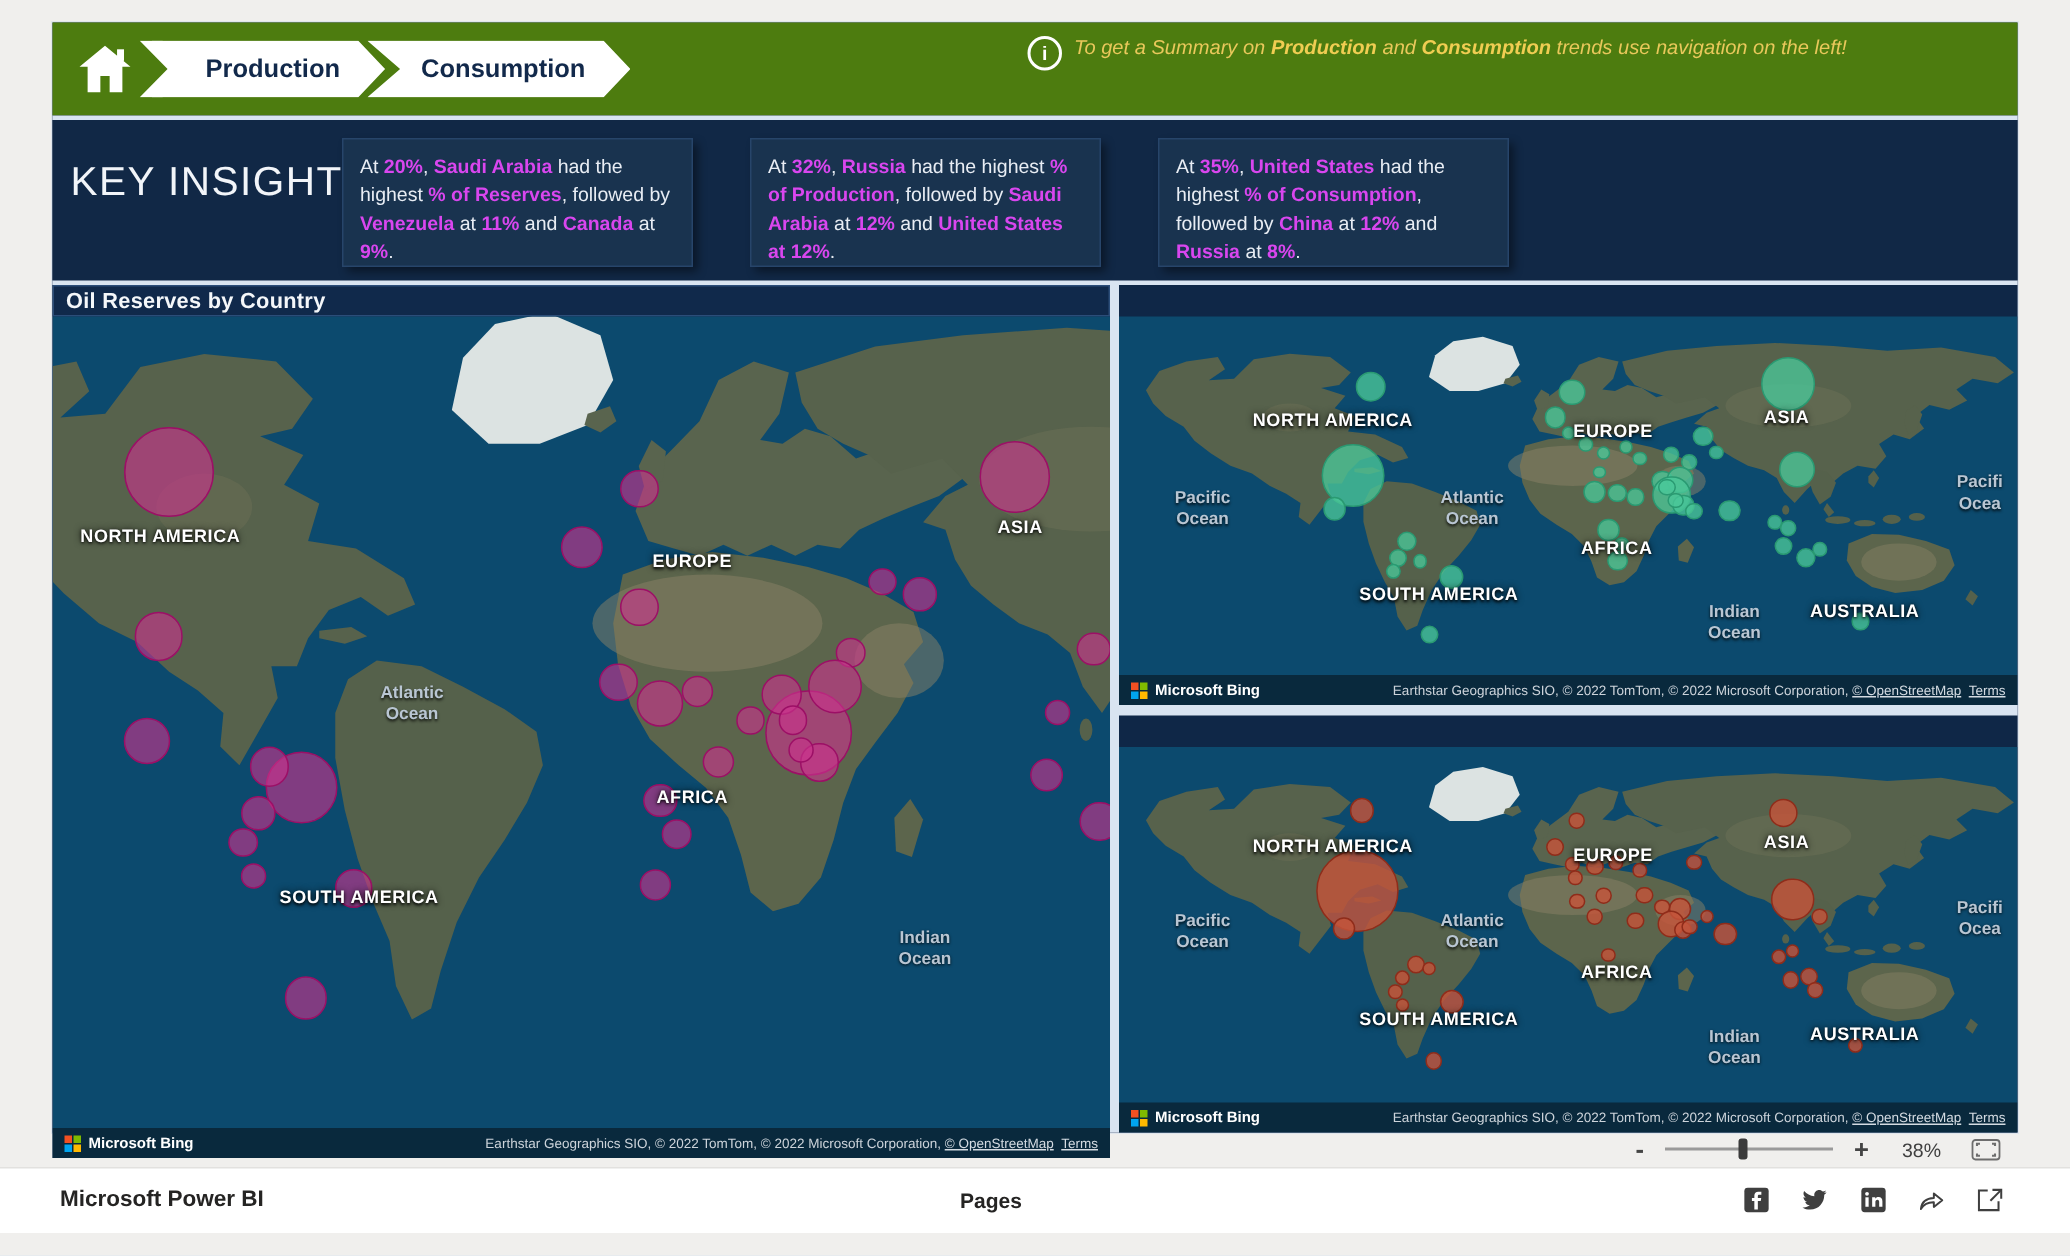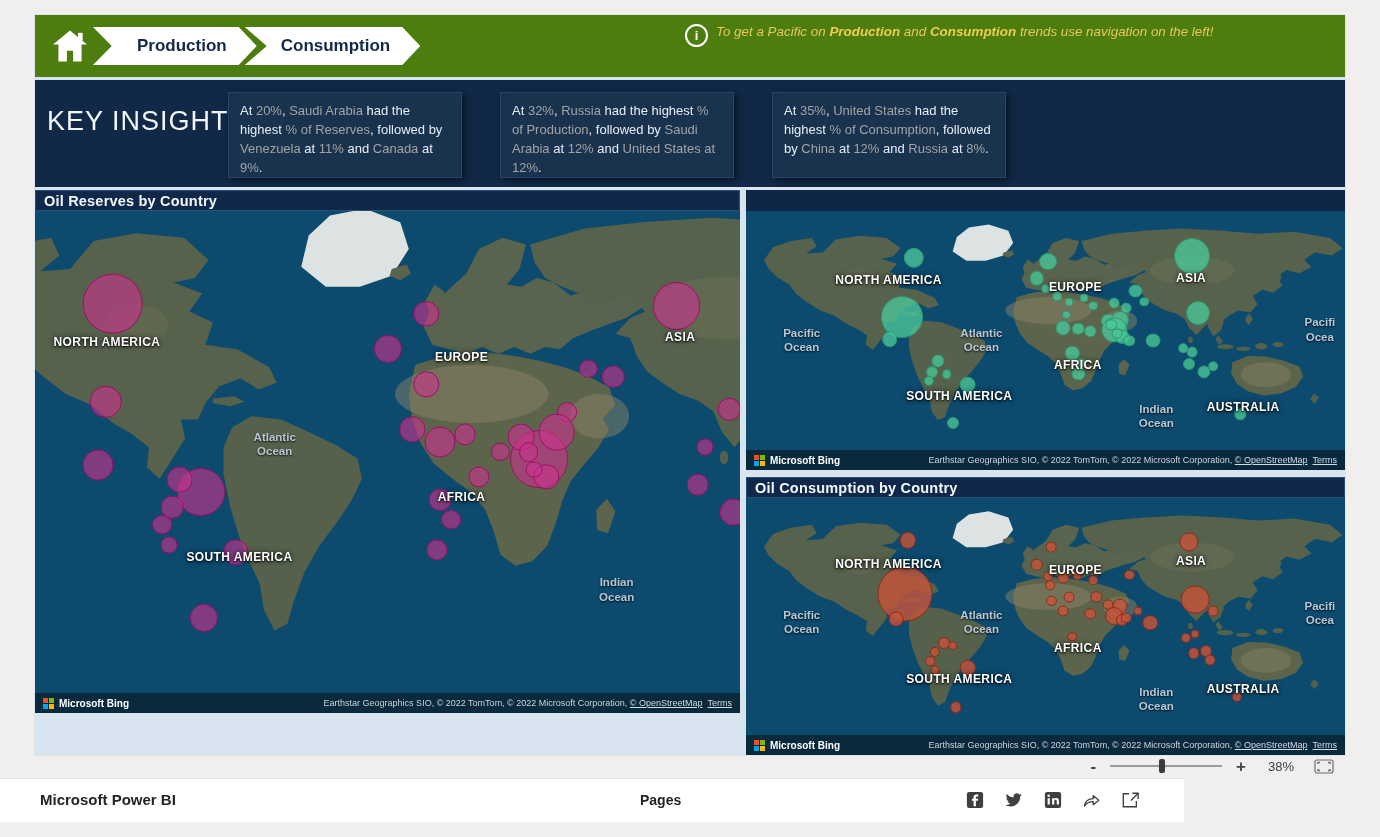--- a/index.html
+++ b/index.html
@@ -22,21 +22,21 @@
   .info-text .b{font-weight:700;color:#f0cd52;}
   .info-text .u{text-decoration:underline;}
 
   .sep-h{position:absolute;left:0;width:100%;height:3px;background:#d9e4f1;}
 
   
   .insights{position:absolute;left:0;top:65px;width:100%;height:107px;background:#112846;}
   .ki-head{position:absolute;left:12px;top:26px;display:flex;align-items:center;gap:10px;color:#fff;}
   .ki-title{font-size:27px;font-weight:400;letter-spacing:1px;color:#f2f5f9;}
   .ibox{position:absolute;top:12px;height:86px;width:234px;background:#19334f;border:1px solid #27456a;box-shadow:3px 3px 6px rgba(0,0,0,.45);box-sizing:border-box;padding:9px 11px;color:#e8edf4;font-size:13px;line-height:1.45;}
-  .ibox .b{font-weight:400;color:#a3a3a3;}
+  .ibox .b{font-weight:700;color:#d946ef;}
   .ibox1{left:193px;} .ibox2{left:465px;} .ibox3{left:737px;}
 
   
   .maps{position:absolute;left:0;top:175px;width:100%;height:565px;background:#d9e4f1;}
   .map-panel{position:absolute;background:#0f2747;overflow:hidden;}
   .map-title{height:21px;line-height:21px;background:#10294b;border:1px solid #2b4d79;box-sizing:border-box;color:#f4f7fa;font-size:14.5px;font-weight:700;padding-left:8px;letter-spacing:.2px;}
   .map-body{position:absolute;left:0;top:21px;right:0;bottom:0;background:#0c4a6e;overflow:hidden;}
   .map-body svg.world{position:absolute;inset:0;width:100%;height:100%;}
   .bubbles,.map-labels{position:absolute;inset:0;}
   .bubbles{z-index:2;}
@@ -44,35 +44,35 @@
   .bubble{position:absolute;transform:translate(-50%,-50%);aspect-ratio:1/1;border-radius:50%;border:1.5px solid;box-sizing:border-box;}
   .map-label{position:absolute;transform:translate(-50%,-50%);white-space:pre-line;text-align:center;font-weight:700;}
   .map-label.c{color:#fff;font-size:12px;letter-spacing:.4px;text-shadow:0 1px 2px rgba(0,0,0,.95),0 0 5px rgba(0,0,0,.8);}
   .map-label.o{color:#b9c6d3;font-size:11.5px;line-height:1.25;text-shadow:0 1px 2px rgba(0,0,0,.85);margin-top:12px;}
   .attrib{position:absolute;left:0;right:0;bottom:0;height:20px;background:rgba(8,14,22,.55);z-index:4;display:flex;align-items:center;justify-content:space-between;padding:0 8px;}
   .bing{display:flex;align-items:center;gap:5px;color:#fff;font-size:10px;font-weight:700;}
   .mslogo{display:grid;grid-template-columns:5px 5px;grid-template-rows:5px 5px;gap:1px;}
   .mslogo i{display:block;}
   .attrib-text{color:#ccd3da;font-size:9px;white-space:nowrap;}
   .attrib-text a{color:#d4dbe2;text-decoration:underline;cursor:pointer;}
-  .panel-reserves{left:0;top:0;width:705px;height:523px;}
+  .panel-reserves{left:0;top:0;width:705px;height:582px;}
   .panel-production{left:711px;top:0;width:599px;height:280px;}
   .panel-consumption{left:711px;top:287px;width:599px;height:278px;}
 
   
   .zoombar{position:absolute;left:0;top:755px;width:1380px;height:22px;display:flex;align-items:center;justify-content:flex-end;gap:14px;padding-right:46px;box-sizing:border-box;color:#555;}
   .zoom-minus,.zoom-plus{font-size:17px;font-weight:700;color:#444;cursor:pointer;line-height:1;}
   .zoom-slider{position:relative;width:112px;height:14px;cursor:pointer;}
   .zoom-track{position:absolute;left:0;right:0;top:6px;height:2px;background:#9a9a9a;}
   .zoom-handle{position:absolute;left:44%;top:0;width:6px;height:14px;background:#3b3b3b;border-radius:2px;}
   .zoom-pct{font-size:13px;color:#3f3f3f;width:34px;text-align:right;}
   .fit-icon{cursor:pointer;display:flex;margin-left:6px;}
 
   
-  .footer{position:absolute;left:0;top:778px;width:1184px;height:44px;background:#ffffff;border-top:1px solid #e2e1df;}
+  .footer{position:absolute;left:0;top:778px;width:1380px;height:44px;background:#ffffff;border-top:1px solid #e2e1df;}
   .brand{position:absolute;left:40px;top:12px;font-size:15px;font-weight:700;color:#252423;}
   .pages{position:absolute;left:640px;top:13px;font-size:14px;font-weight:700;color:#252423;}
   .social{position:absolute;right:44px;top:11px;display:flex;align-items:center;gap:20px;}
   .social .sicon{width:19px;height:19px;display:flex;align-items:center;justify-content:center;cursor:pointer;}
   .bottom-strip{position:absolute;left:0;top:822px;width:1380px;height:15px;background:#f0efed;}
 
   .ki-arrow,.hidden-defs{display:block;}
   .hidden-defs{position:absolute;width:0;height:0;overflow:hidden;}
 </style>
 </head>
@@ -122,21 +122,21 @@
             <rect x="17.2" y="2.5" width="3" height="5" fill="#ffffff"></rect>
           </svg>
         </div>
         <div class="nav-chev"></div>
         <div class="nav-arrow">Production</div>
         <div class="nav-arrow">Consumption</div>
       </div>
       <div class="info-note">
         <span class="info-icon">i</span>
         <div class="info-text">
-          <div><span>To get a Pacific on </span><span class="b">Production</span><span> and </span><span class="b">Consumption</span><span> trends use navigation on the left!</span></div>
+          <div><span>To get a Summary on </span><span class="b">Production</span><span> and </span><span class="b">Consumption</span><span> trends use navigation on the left!</span></div>
         </div>
       </div>
     </div>
     <div class="sep-h" style="top:62px"></div>
 
     <div class="insights">
       <div class="ki-head">
         <span class="ki-title">KEY INSIGHTS</span>
         <svg class="ki-arrow" width="36" height="26" viewBox="0 0 30 24">
           <path d="M0 7 H15 V1.5 L29 12 L15 22.5 V17 H0 Z" fill="#ffffff"></path>
@@ -294,21 +294,20 @@
                   <i style="background:#ffb900"></i>
                 </span>
               <span>Microsoft Bing</span>
             </span>
             <span class="attrib-text"><span>Earthstar Geographics SIO, © 2022 TomTom, © 2022 Microsoft Corporation, </span><a>© OpenStreetMap</a>&nbsp;&nbsp;<a>Terms</a></span>
           </div>
         </div>
       </div>
 
       <div class="map-panel panel-consumption">
-        <div class="map-title">Oil Consumption by Country</div>
         <div class="map-body">
           <svg class="world" viewBox="0 0 1000 500" preserveAspectRatio="none">
               <use href="#land"></use>
             </svg>
           <div class="bubbles">
               <div class="bubble" style="left: 27%; top: 16.5%; width: 2.7%; background: rgba(196, 84, 58, 0.82); border-color: rgb(143, 44, 26);"></div>
               <div class="bubble" style="left: 26.5%; top: 37.5%; width: 9.2%; background: rgba(196, 84, 58, 0.82); border-color: rgb(143, 44, 26);"></div>
               <div class="bubble" style="left: 25%; top: 47%; width: 2.5%; background: rgba(196, 84, 58, 0.82); border-color: rgb(143, 44, 26);"></div>
               <div class="bubble" style="left: 33%; top: 56.5%; width: 2%; background: rgba(196, 84, 58, 0.82); border-color: rgb(143, 44, 26);"></div>
               <div class="bubble" style="left: 31.5%; top: 60%; width: 1.7%; background: rgba(196, 84, 58, 0.82); border-color: rgb(143, 44, 26);"></div>

